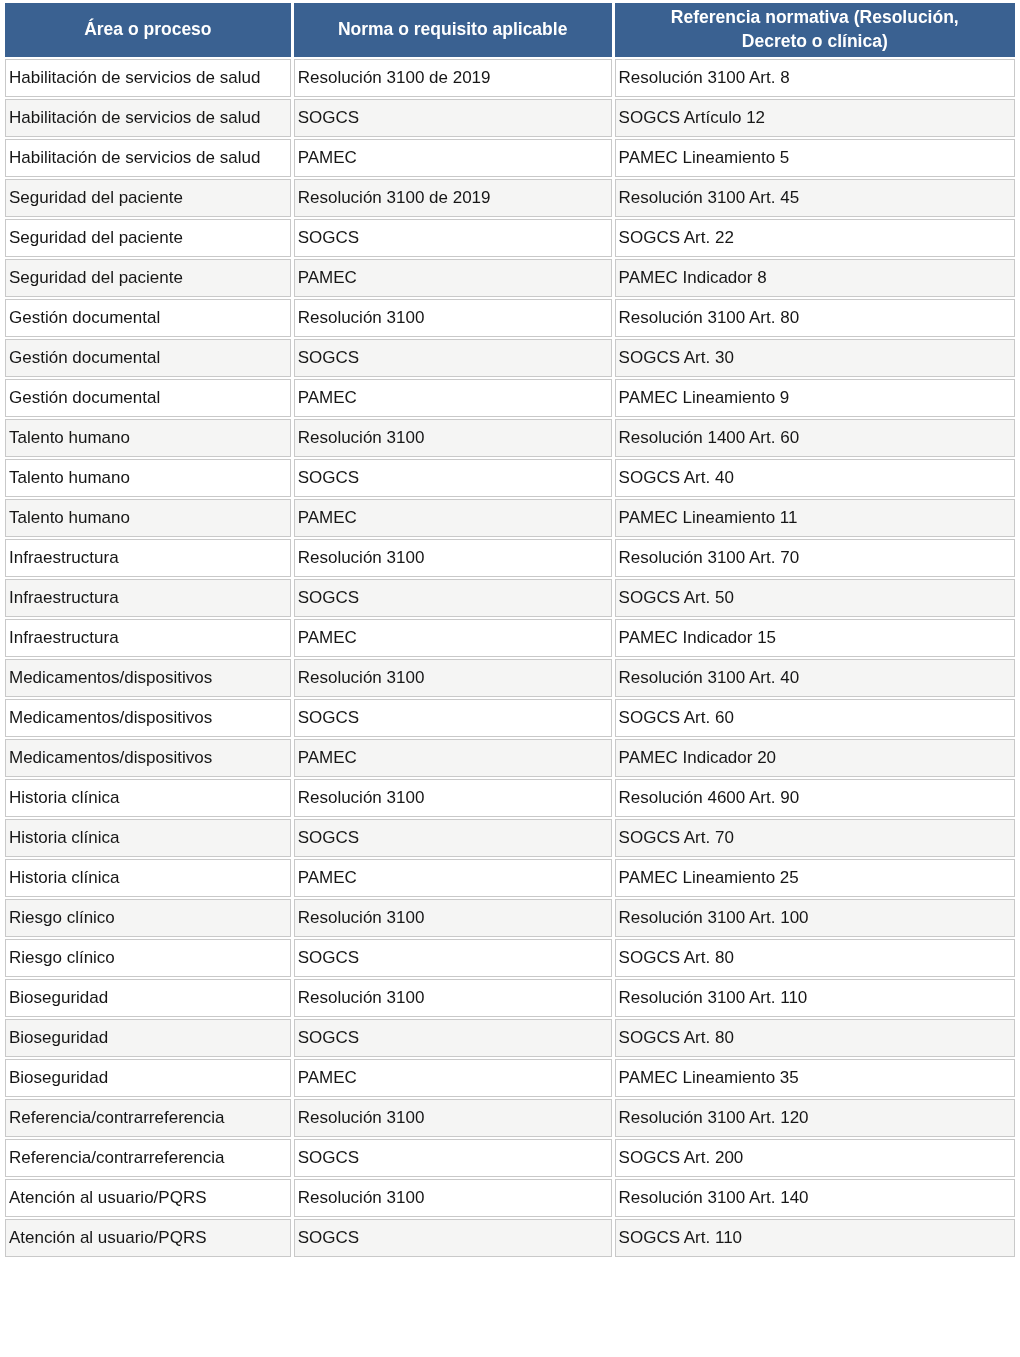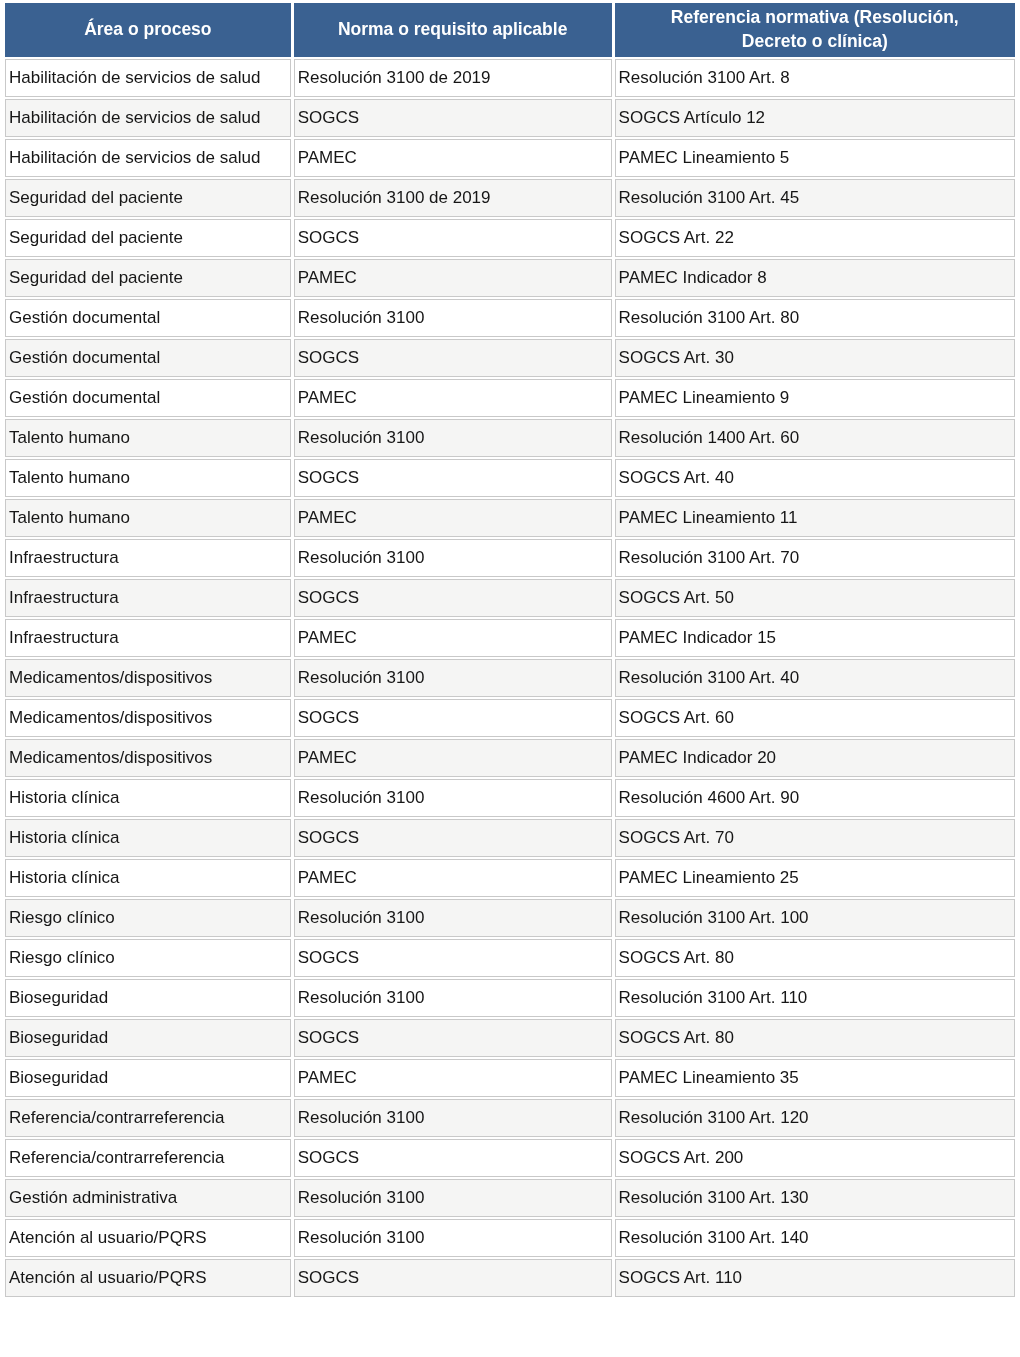--- a/index.html
+++ b/index.html
@@ -209,25 +209,20 @@
         <tr class="alt">
           <td>Referencia/contrarreferencia</td>
           <td>Resolución 3100</td>
           <td>Resolución 3100 Art. 120</td>
         </tr>
         <tr>
           <td>Referencia/contrarreferencia</td>
           <td>SOGCS</td>
           <td>SOGCS Art. 200</td>
         </tr>
-        <tr class="alt">
-          <td>Gestión administrativa</td>
-          <td>Resolución 3100</td>
-          <td>Resolución 3100 Art. 130</td>
-        </tr>
         <tr>
           <td>Atención al usuario/PQRS</td>
           <td>Resolución 3100</td>
           <td>Resolución 3100 Art. 140</td>
         </tr>
         <tr class="alt">
           <td>Atención al usuario/PQRS</td>
           <td>SOGCS</td>
           <td>SOGCS Art. 110</td>
         </tr>

